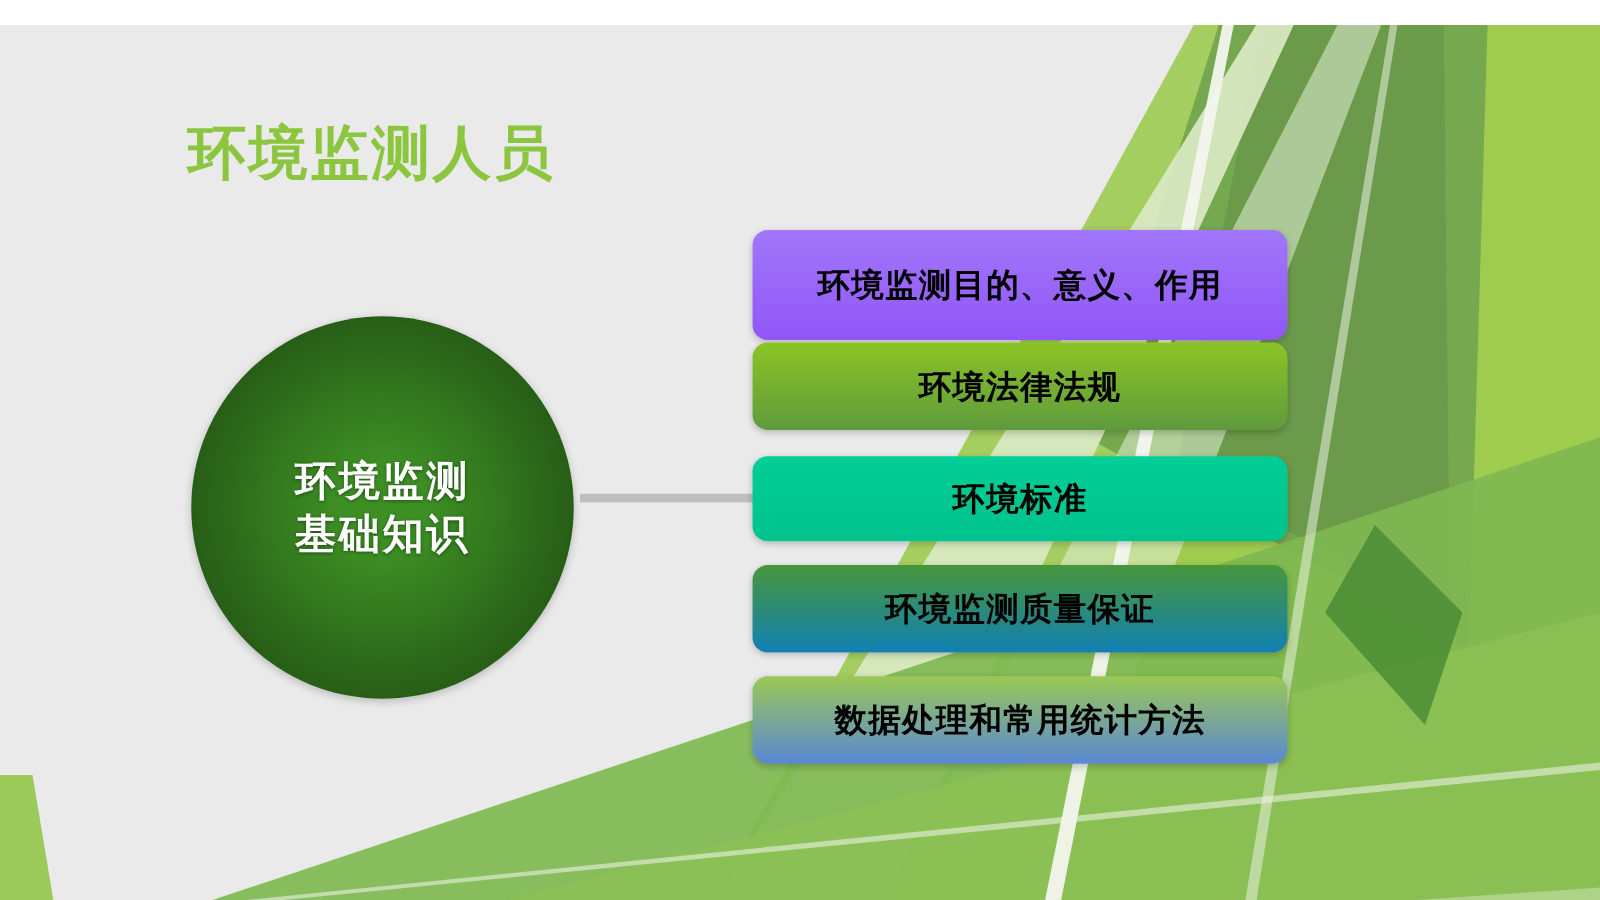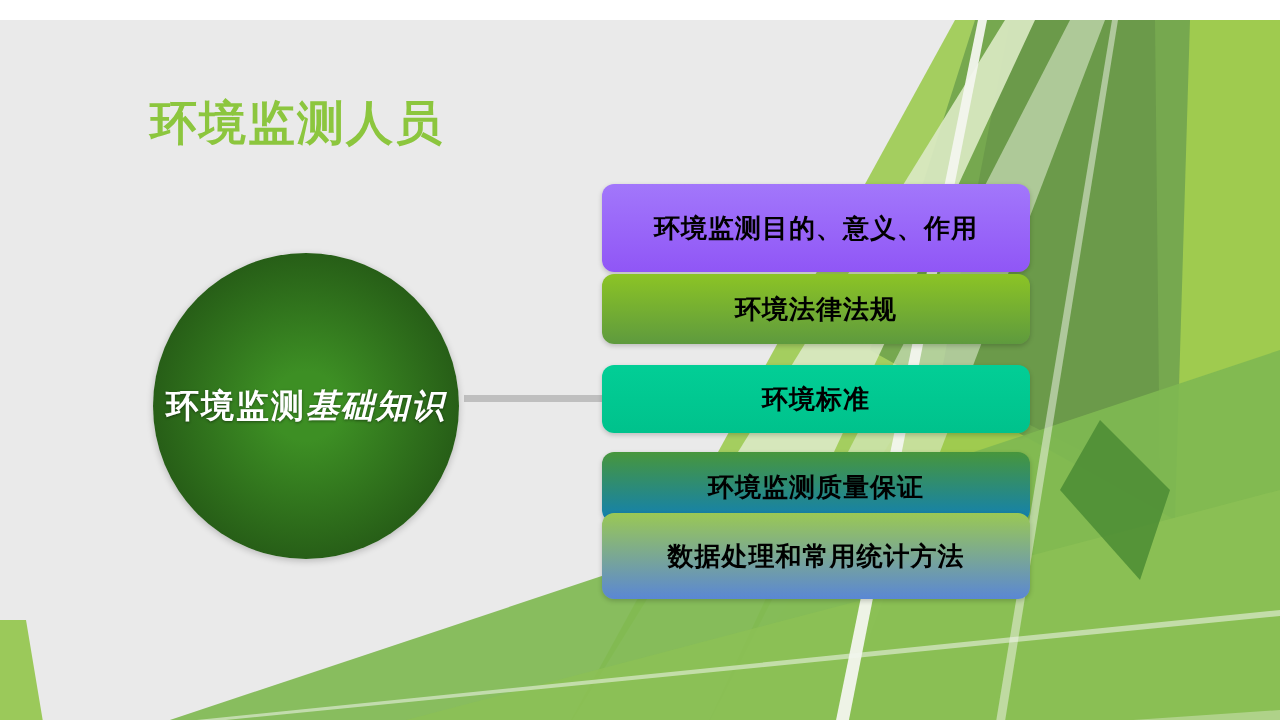--- a/index.html
+++ b/index.html
@@ -41,21 +41,21 @@
   #center-node {
     position: absolute;
     left: 153px;
     top: 233px;
     width: 306px;
     height: 306px;
     border-radius: 50%;
     background: radial-gradient(circle at 50% 50%,
                 #3d8f24 0%, #3a8a22 18%, #2f7a1e 42%, #28651a 64%, #1f4c13 88%, #1b4410 100%);
     display: flex;
-    flex-direction: row;
+    flex-direction: column;
     align-items: center;
     justify-content: center;
     box-shadow: 0 2px 7px rgba(0,0,0,0.22);
   }
   .center-line {
     color: #ffffff;
     font-size: 33px;
     font-weight: bold;
     letter-spacing: 2px;
     line-height: 1.28;
@@ -88,21 +88,21 @@
     color: #000000;
     font-size: 26px;
     font-weight: bold;
     letter-spacing: 1px;
     white-space: nowrap;
   }
   #node-0 { top: 164px; height: 88px; }
   #node-1 { top: 254px; height: 70px; }
   #node-2 { top: 345px; height: 68px; }
   #node-3 { top: 432px; height: 70px; }
-  #node-4 { top: 493px; height: 86px; }
+  #node-4 { top: 521px; height: 70px; }
 </style>
 </head>
 <body>
 
 <div id="slide" style="background: rgb(234, 234, 234); margin-top: 20px;">
 
   <svg id="bg-deco" viewBox="0 0 1280 720" preserveAspectRatio="none">
 
     <polygon points="0,600 26,600 46,720 0,720" fill="#9BC95A"></polygon>
 
@@ -126,21 +126,21 @@
     <polygon points="1280,590 1280,596 24,720 0,720" fill="#F3F6EE" opacity="0.55"></polygon>
     <polygon points="1280,690 1280,700 880,720 840,720" fill="#F3F6EE" opacity="0.35"></polygon>
   </svg>
 
   <div id="slide-title" style="color: rgb(140, 198, 62);">环境监测人员</div>
 
   <div id="connector" style="background: rgb(191, 191, 191);"></div>
 
   <div id="center-node" style="background: radial-gradient(circle, rgb(61, 143, 36) 0%, rgb(61, 143, 36) 16%, rgb(27, 68, 16) 100%);">
     <div class="center-line" style="color: rgb(255, 255, 255);">环境监测</div>
-    <div class="center-line" style="color: rgb(255, 255, 255); font-style: italic;">基础知识</div>
+    <div class="center-line" style="color: rgb(255, 255, 255);">基础知识</div>
   </div>
 
   <div class="node-box" id="node-0" style="background: linear-gradient(rgb(162, 119, 251) 0%, rgb(144, 86, 246) 100%);">
     <span class="node-label" style="color: rgb(0, 0, 0);">环境监测目的、意义、作用</span>
   </div>
   <div class="node-box" id="node-1" style="background: linear-gradient(rgb(140, 196, 37) 0%, rgb(94, 154, 62) 100%);">
     <span class="node-label" style="color: rgb(0, 0, 0);">环境法律法规</span>
   </div>
   <div class="node-box" id="node-2" style="background: linear-gradient(rgb(2, 206, 150) 0%, rgb(0, 194, 140) 100%);">
     <span class="node-label" style="color: rgb(0, 0, 0); text-align: right;">环境标准</span>

